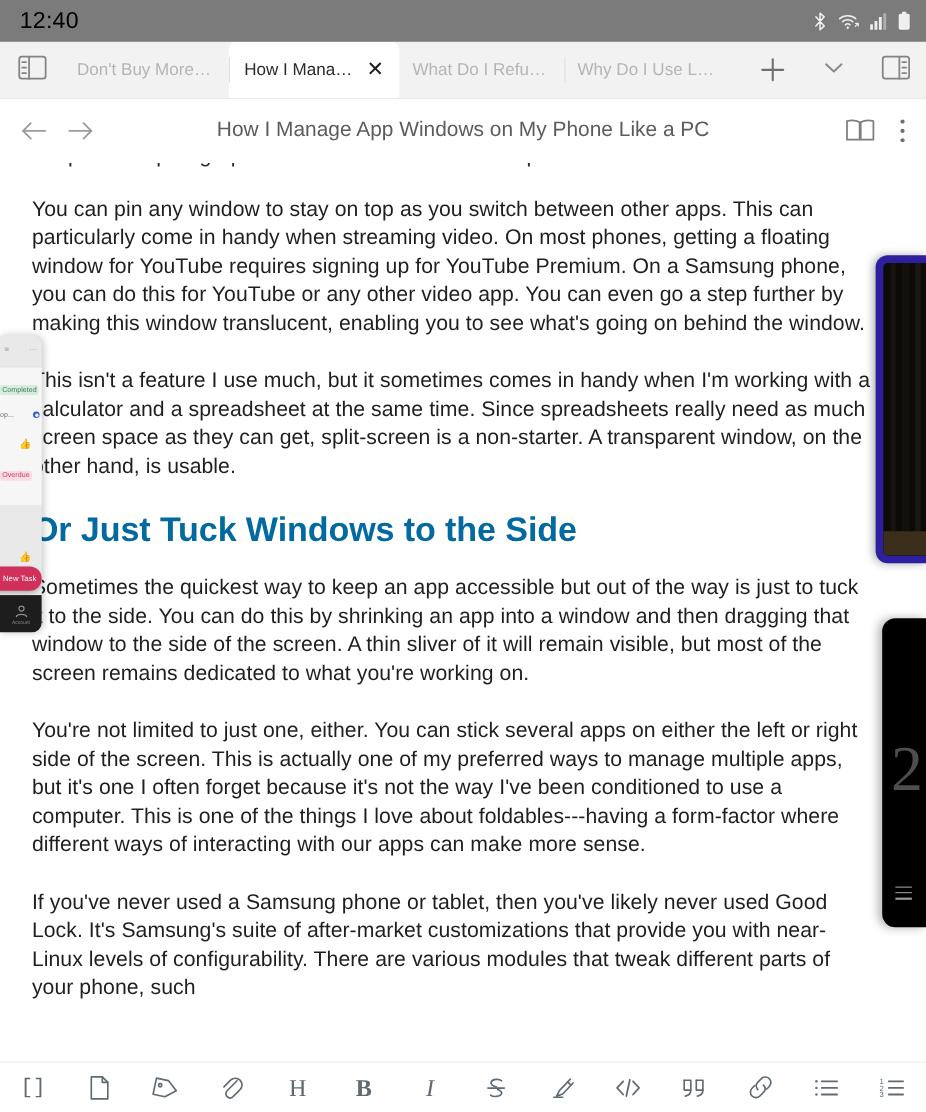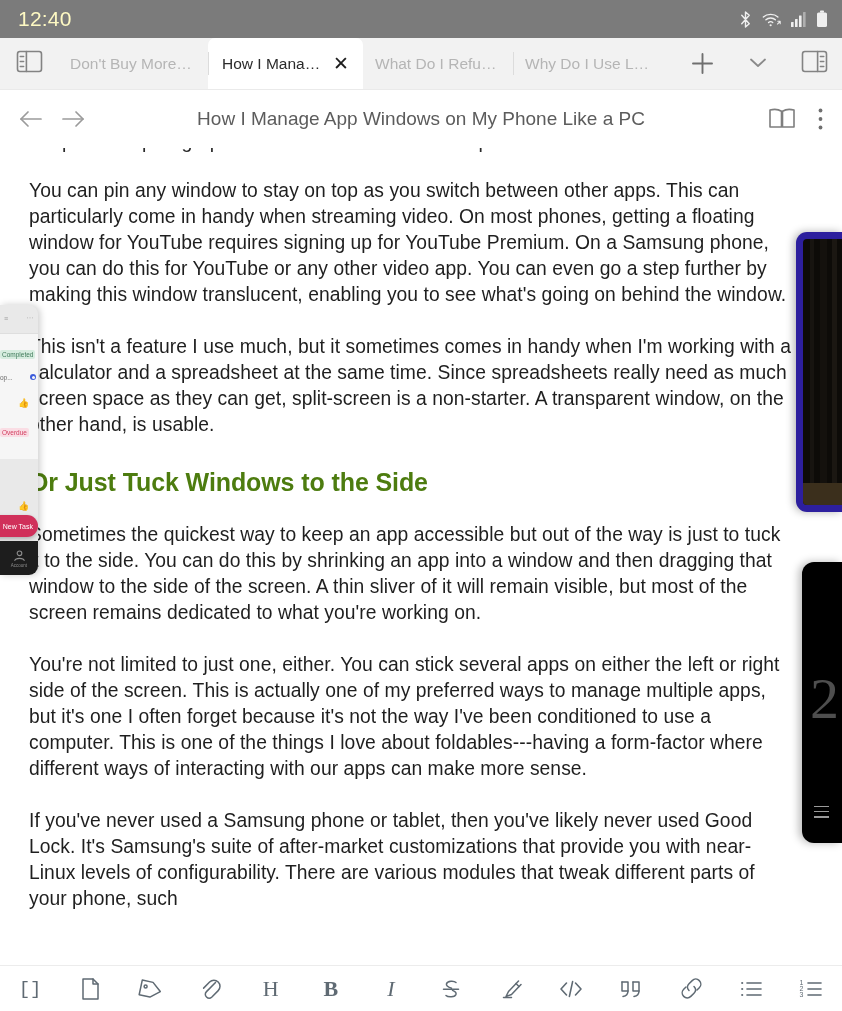--- a/index.html
+++ b/index.html
@@ -9,21 +9,21 @@
     background:#ffffff;
     position:relative;
   }
 
   
   .statusbar {
     height:38px; background:#7b7b7b; color:#ffffff;
     display:flex; align-items:center; justify-content:space-between;
     padding:0 14px 0 18px; position:relative; z-index:5;
   }
-  .status-time { font-size:21px; letter-spacing:.2px; font-weight:400; color:#fef9c3; }
+  .status-time { font-size:21px; letter-spacing:.2px; font-weight:400; color:#000000; }
   .status-icons { display:flex; align-items:center; gap:9px; }
   .status-icons svg { display:block; }
 
   
   .tabstrip {
     height:52px; background:#f2f2f2;
     display:flex; align-items:stretch; position:relative; z-index:4;
     border-bottom:1px solid #eaeaea;
   }
   .tabstrip-btn {
@@ -75,21 +75,21 @@
     height:14px; overflow:hidden; position:relative; color:#2a2a2a;
     font-size:19.5px;
   }
   .clipline span { position:relative; top:-18px; display:block; letter-spacing:.1px; }
   .article p {
     font-size:19.3px; line-height:26px; color:#1f1f1f;
     margin:0 0 26px 0; letter-spacing:.05px;
   }
   .article p.first { margin-top:16px; }
   .article h2 {
-    font-size:25px; line-height:36px; color:#4d7c0f; font-weight:700;
+    font-size:31px; line-height:36px; color:#0369a1; font-weight:700;
     margin:8px 0 22px 0; letter-spacing:-.1px;
   }
 
   
   .float-left {
     position:absolute; left:0; top:305px; width:38px; height:270px;
     background:#e9e9e9; border-top-right-radius:9px; border-bottom-right-radius:9px;
     box-shadow:2px 0 7px rgba(0,0,0,.20); overflow:hidden; z-index:8;
   }
   .fl-header { height:26px; display:flex; align-items:center; justify-content:space-between; padding:0 4px; }

